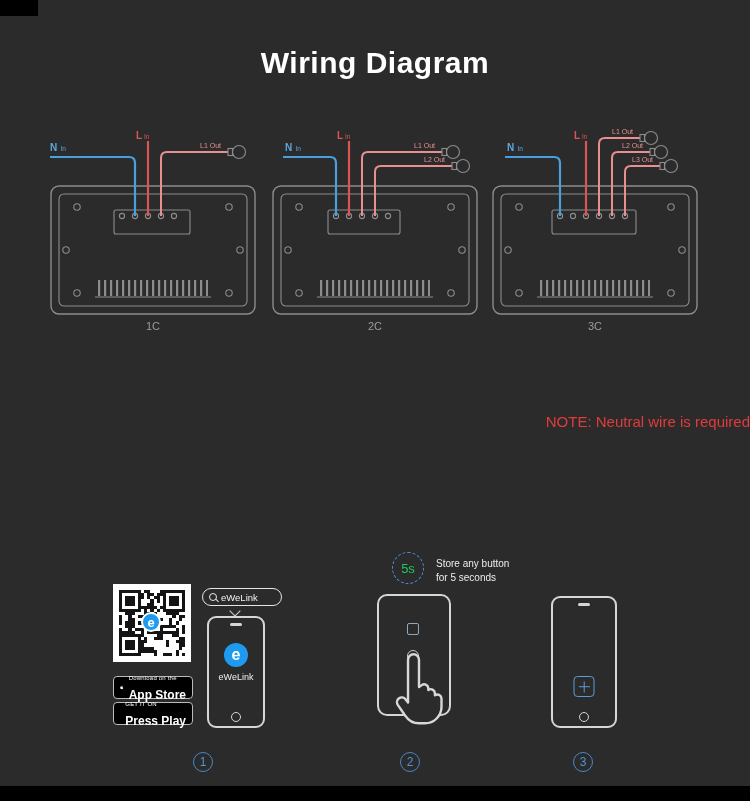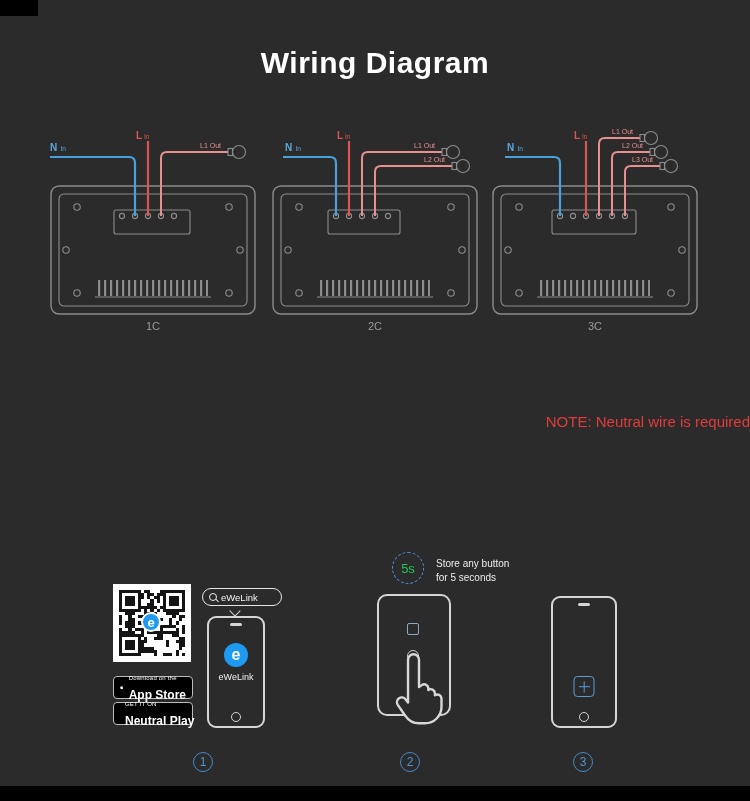--- a/index.html
+++ b/index.html
@@ -465,21 +465,21 @@
 
   <div class="badge badge-gplay">
     <svg width="12" height="13" viewBox="0 0 24 24">
       <polygon points="4,2 4,22 13.8,12" fill="#00c4ff"></polygon>
       <polygon points="4,2 13.8,12 17.5,8.3" fill="#00e26b"></polygon>
       <polygon points="13.8,12 17.5,8.3 21,12 17.5,15.7" fill="#ffd500"></polygon>
       <polygon points="4,22 13.8,12 17.5,15.7" fill="#ff3d4a"></polygon>
     </svg>
     <div class="lines">
       <span class="b-top">GET IT ON</span>
-      <span class="b-bottom">Neutral Play</span>
+      <span class="b-bottom">Press Play</span>
     </div>
   </div>
 
   <div class="timer">5s</div>
   <div class="instr">
     <div>Store any button</div>
     <div>for 5 seconds</div>
   </div>
 
   <div class="panel">

